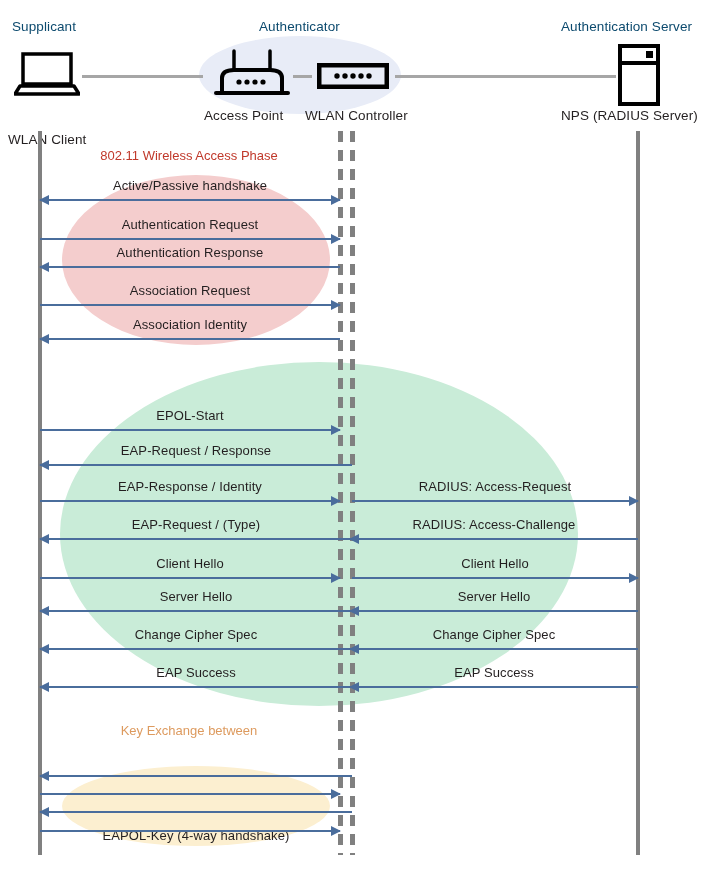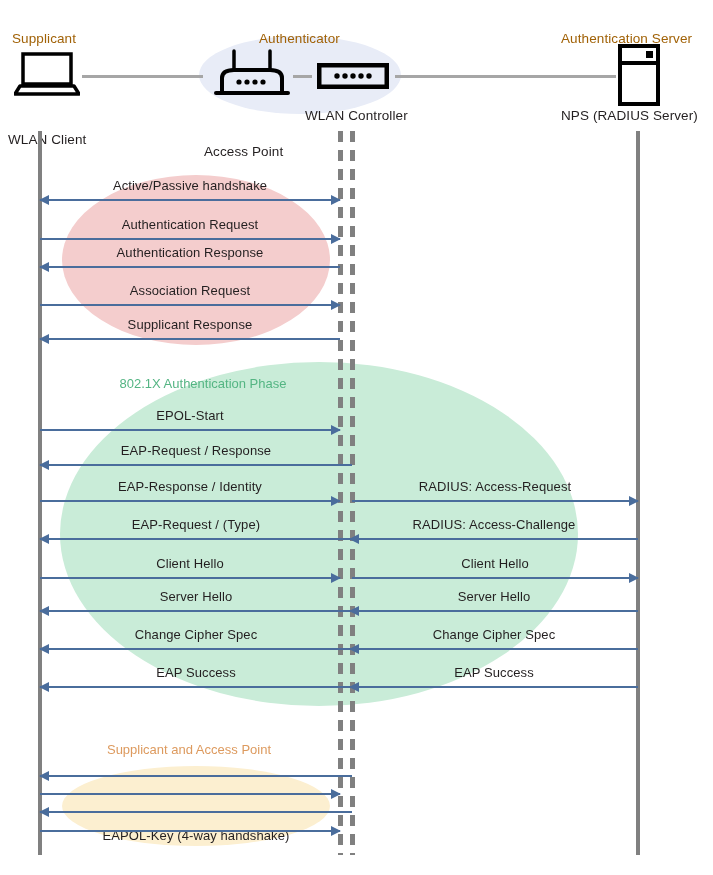--- a/index.html
+++ b/index.html
@@ -11,24 +11,23 @@
     position:relative;
     width:713px;
     height:875px;
     overflow:hidden;
     background:#ffffff;
   }
   
   .role-title{
     position:absolute;
     font-size:13.5px;
-    color:#a16207;
+    color:#0c4a6e;
     white-space:nowrap;
     letter-spacing:.1px;
-    margin-top:12px;
   }
   .node-label{
     position:absolute;
     font-size:13.5px;
     color:#231f20;
     white-space:nowrap;
     letter-spacing:.1px;
   }
   .auth-blob{
     position:absolute;
@@ -159,31 +158,32 @@
 
   <div class="icon" style="left:617px; top:44px;">
     <svg width="44" height="62" viewBox="0 0 44 62">
       <rect x="3" y="2" width="38" height="58" fill="none" stroke="#000" stroke-width="4"></rect>
       <line x1="3" y1="19" x2="41" y2="19" stroke="#000" stroke-width="4"></line>
       <rect x="29" y="7" width="7" height="7" fill="#000"></rect>
     </svg>
   </div>
 
   <div class="node-label" style="left:8px;  top:108px;margin-top:24px;">WLAN Client</div>
-  <div class="node-label" style="left:204px; top:108px;margin-top:36px;">Access Point</div>
+  <div class="node-label" style="left:204px; top:108px;">Access Point</div>
   <div class="node-label" style="left:305px; top:108px;">WLAN Controller</div>
   <div class="node-label" style="left:561px; top:108px;">NPS (RADIUS Server)</div>
 
   <div class="lifeline" style="left:38px;  top:131px; height:724px;"></div>
   <div class="dashline" style="left:338px; top:131px; height:724px;"></div>
   <div class="dashline" style="left:350px; top:131px; height:724px;"></div>
   <div class="lifeline" style="left:636px; top:131px; height:724px;"></div>
 
   <div class="phase-blob blob-wireless" style="left:62px; top:175px; width:268px; height:170px;"></div>
 
+  <div class="phase-caption cap-red" style="left:40px; top:146px; width:298px;">802.11 Wireless Access Phase</div>
 
   <div class="msg" style="left:40px; top:199px; width:300px;">
     <div class="shaft"></div>
     <div class="head left"></div>
     <div class="head right"></div>
     <div class="msg-label">Active/Passive handshake</div>
   </div>
 
   <div class="msg" style="left:40px; top:238px; width:300px;">
     <div class="shaft"></div>
@@ -199,26 +199,25 @@
 
   <div class="msg" style="left:40px; top:304px; width:300px;">
     <div class="shaft"></div>
     <div class="head right"></div>
     <div class="msg-label">Association Request</div>
   </div>
 
   <div class="msg" style="left:40px; top:338px; width:300px;">
     <div class="shaft"></div>
     <div class="head left"></div>
-    <div class="msg-label">Supplicant Response</div>
+    <div class="msg-label">Association Identity</div>
   </div>
 
   <div class="phase-blob blob-dot1x" style="left:60px; top:362px; width:518px; height:344px;"></div>
 
-  <div class="phase-caption cap-green" style="left:55px; top:374px; width:296px;">802.1X Authentication Phase</div>
 
   <div class="msg" style="left:40px; top:429px; width:300px;">
     <div class="shaft"></div>
     <div class="head right"></div>
     <div class="msg-label">EPOL-Start</div>
   </div>
 
   <div class="msg" style="left:40px; top:464px; width:312px;">
     <div class="shaft"></div>
     <div class="head left"></div>
@@ -292,21 +291,21 @@
   </div>
 
   <div class="msg" style="left:350px; top:686px; width:288px;">
     <div class="shaft"></div>
     <div class="head left"></div>
     <div class="msg-label">EAP Success</div>
   </div>
 
   <div class="phase-blob blob-key" style="left:62px; top:766px; width:268px; height:80px;"></div>
 
-  <div class="phase-caption cap-orange" style="left:40px; top:740px; width:298px;">Supplicant and Access Point</div>
+  <div class="phase-caption cap-orange" style="left:40px; top:721px; width:298px;">Key Exchange between</div>
 
   <div class="msg" style="left:40px; top:775px; width:312px;">
     <div class="shaft"></div>
     <div class="head left"></div>
   </div>
 
   <div class="msg" style="left:40px; top:793px; width:300px;">
     <div class="shaft"></div>
     <div class="head right"></div>
   </div>

